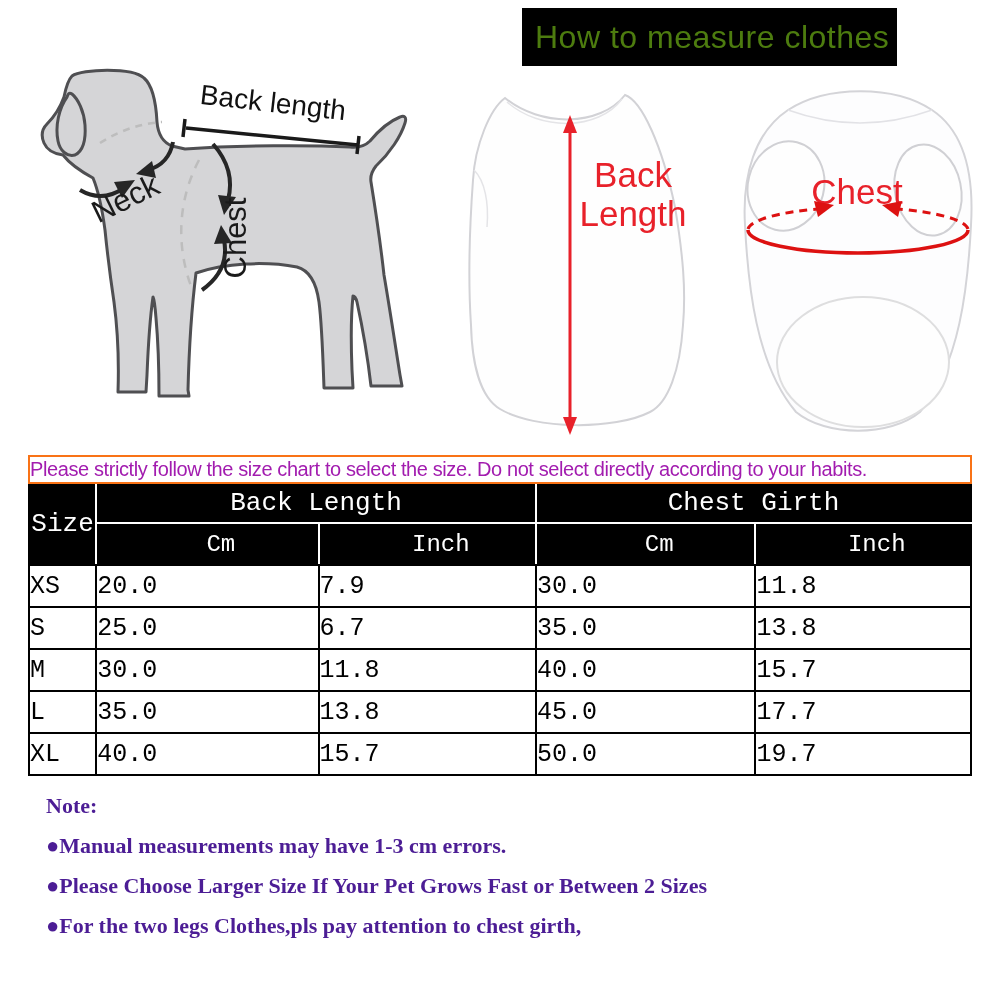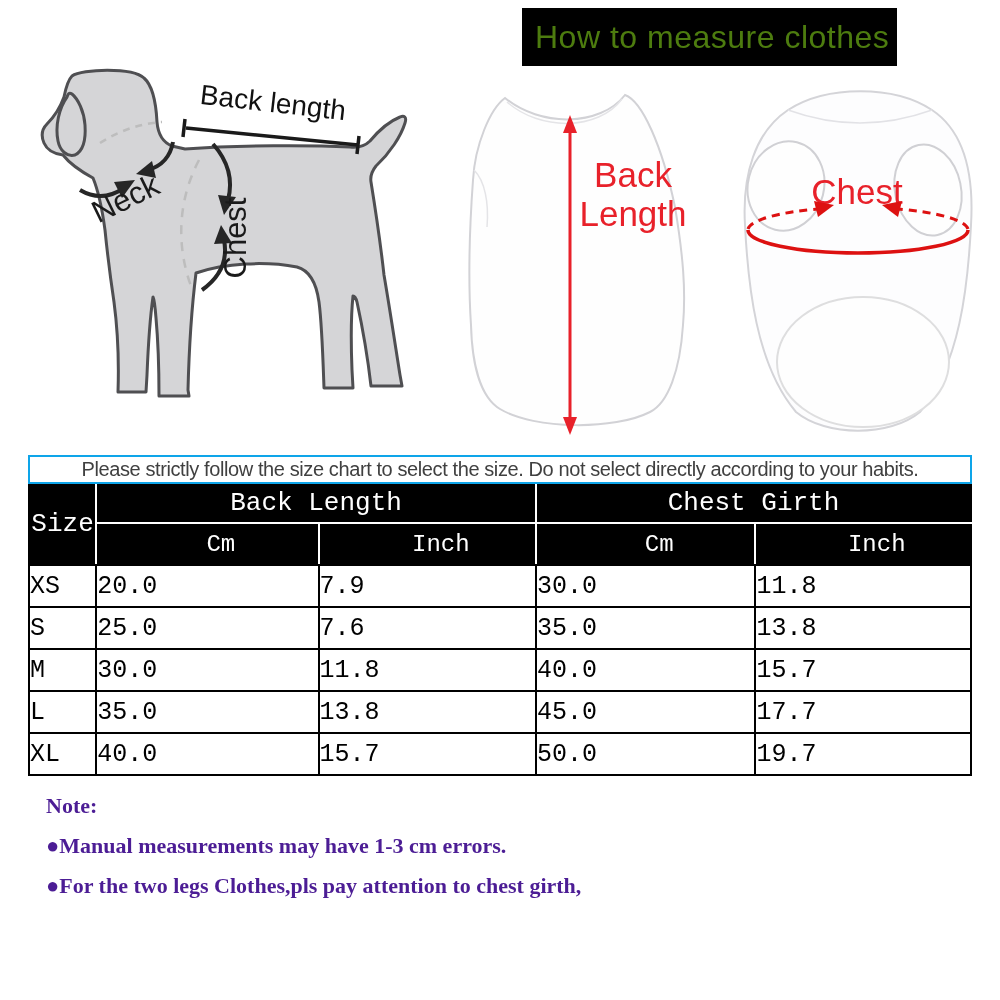--- a/index.html
+++ b/index.html
@@ -23,22 +23,22 @@
   .vest-front-svg{position:absolute; left:722px; top:80px; }
   svg text { font-family:"Liberation Sans", sans-serif; }
   
   table.size-table {
     position:absolute; left:28px; top:455px; width:944px;
     border-collapse:collapse; table-layout:fixed;
     border:2px solid #000;
   }
   td { overflow:hidden; white-space:nowrap; }
   td.banner {
-    height:27px; background:#fff; color:#404040; text-align:center;
-    font-size:20px; letter-spacing:-0.4px; border:2px solid #0ea5e9;
+    height:27px; background:#fff; color:#a21caf; 
+    font-size:20px; letter-spacing:-0.4px; border:2px solid #f97316;
     font-family:"Liberation Sans", sans-serif;
   }
   td.hdr {
     background:#000; color:#fff; text-align:center;
     font-family:"Liberation Mono", monospace;
   }
   tr.group-row td { height:40px; font-size:26px; }
   tr.unit-row  td { height:42px; font-size:24px; }
   td.corner { font-size:27px;
     border-top:2px solid #000; border-bottom:2px solid #000;
@@ -202,21 +202,21 @@
     <tr class="data-row">
       <td>XS</td>
       <td>20.0</td>
       <td>7.9</td>
       <td>30.0</td>
       <td>11.8</td>
     </tr>
     <tr class="data-row">
       <td>S</td>
       <td>25.0</td>
-      <td>7.6</td>
+      <td>6.7</td>
       <td>35.0</td>
       <td>13.8</td>
     </tr>
     <tr class="data-row">
       <td>M</td>
       <td>30.0</td>
       <td>11.8</td>
       <td>40.0</td>
       <td>15.7</td>
     </tr>
@@ -233,16 +233,17 @@
       <td>15.7</td>
       <td>50.0</td>
       <td>19.7</td>
     </tr>
   </tbody>
     </table>
 
   <div class="notes">
     <div>Note:</div>
     <div>●Manual measurements may have 1-3 cm errors.</div>
+    <div>●Please Choose Larger Size If Your Pet Grows Fast or Between 2 Sizes</div>
     <div>●For the two legs Clothes,pls pay attention to chest girth,</div>
   </div>
 
 </div>
 
 </body></html>

